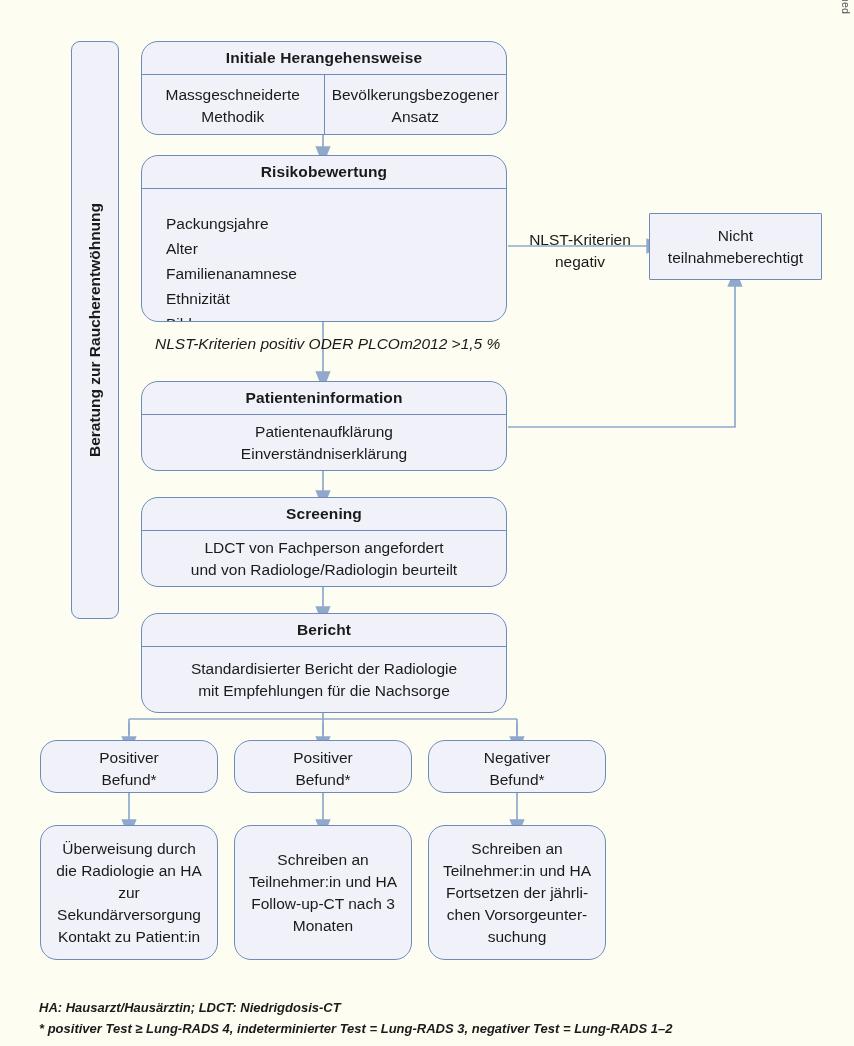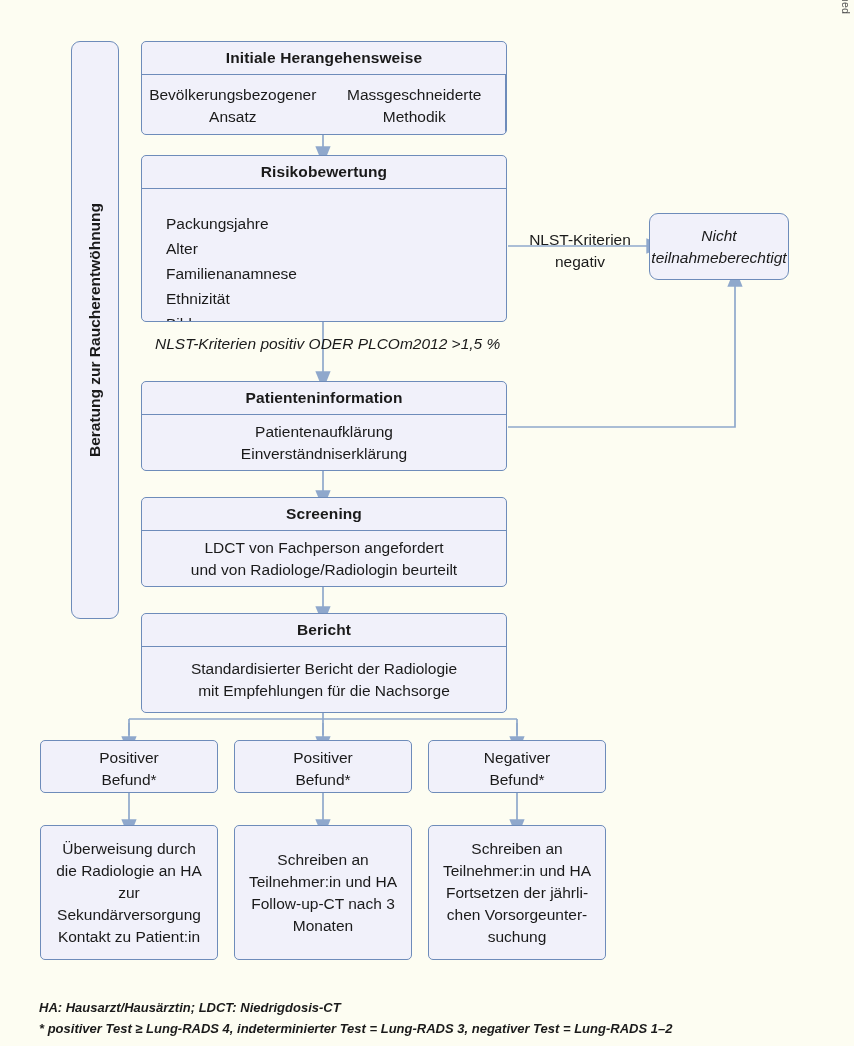--- a/index.html
+++ b/index.html
@@ -28,21 +28,21 @@
     height: 1046px;
     pointer-events: none;
   }
 
   
   .box {
     position: absolute;
     box-sizing: border-box;
     background: #f1f1fa;
     border: 1.3px solid #6e8cba;
-    border-radius: 5px;
+    border-radius: 17px;
     display: flex;
     flex-direction: column;
     overflow: hidden;
   }
   .box-title {
     font-weight: bold;
     font-size: 15.5px;
     text-align: center;
     padding: 7px 4px 7px 4px;
     border-bottom: 1.2px solid #6e8cba;
@@ -188,43 +188,43 @@
     </g>
   </svg>
 
   <div id="smoking-band">
     <span>Beratung zur Raucherentwöhnung</span>
   </div>
 
   <div class="box" style="left:141px; top:41px; width:366px; height:94px;">
     <div class="box-title">Initiale Herangehensweise</div>
     <div class="box-body split">
+      <div class="half left">Massgeschneiderte Methodik</div>
       <div class="half">Bevölkerungsbezogener Ansatz</div>
-      <div class="half left">Massgeschneiderte Methodik</div>
     </div>
   </div>
 
   <div class="box" style="left:141px; top:155px; width:366px; height:167px;">
     <div class="box-title">Risikobewertung</div>
     <div class="box-body listing">
       <ul>
         <li>Packungsjahre</li>
         <li>Alter</li>
         <li>Familienanamnese</li>
         <li>Ethnizität</li>
         <li>Bildung</li>
       </ul>
     </div>
   </div>
 
   <div class="edge-label" style="left:518px; top:229px; width:124px;">
     NLST-Kriterien<br>negativ
   </div>
 
-  <div class="box" style="left:649px; top:213px; width:140px; height:67px; border-radius:9px;font-style:italic;">
+  <div class="box" style="left:649px; top:213px; width:173px; height:67px; border-radius:1px;">
     <div class="box-body">
       Nicht<br>teilnahmeberechtigt
     </div>
   </div>
 
   <div class="flow-note" style="left:155px; top:335px;">NLST-Kriterien positiv ODER PLCOm2012 &gt;1,5 %</div>
 
   <div class="box" style="left:141px; top:381px; width:366px; height:90px;">
     <div class="box-title">Patienteninformation</div>
     <div class="box-body">

